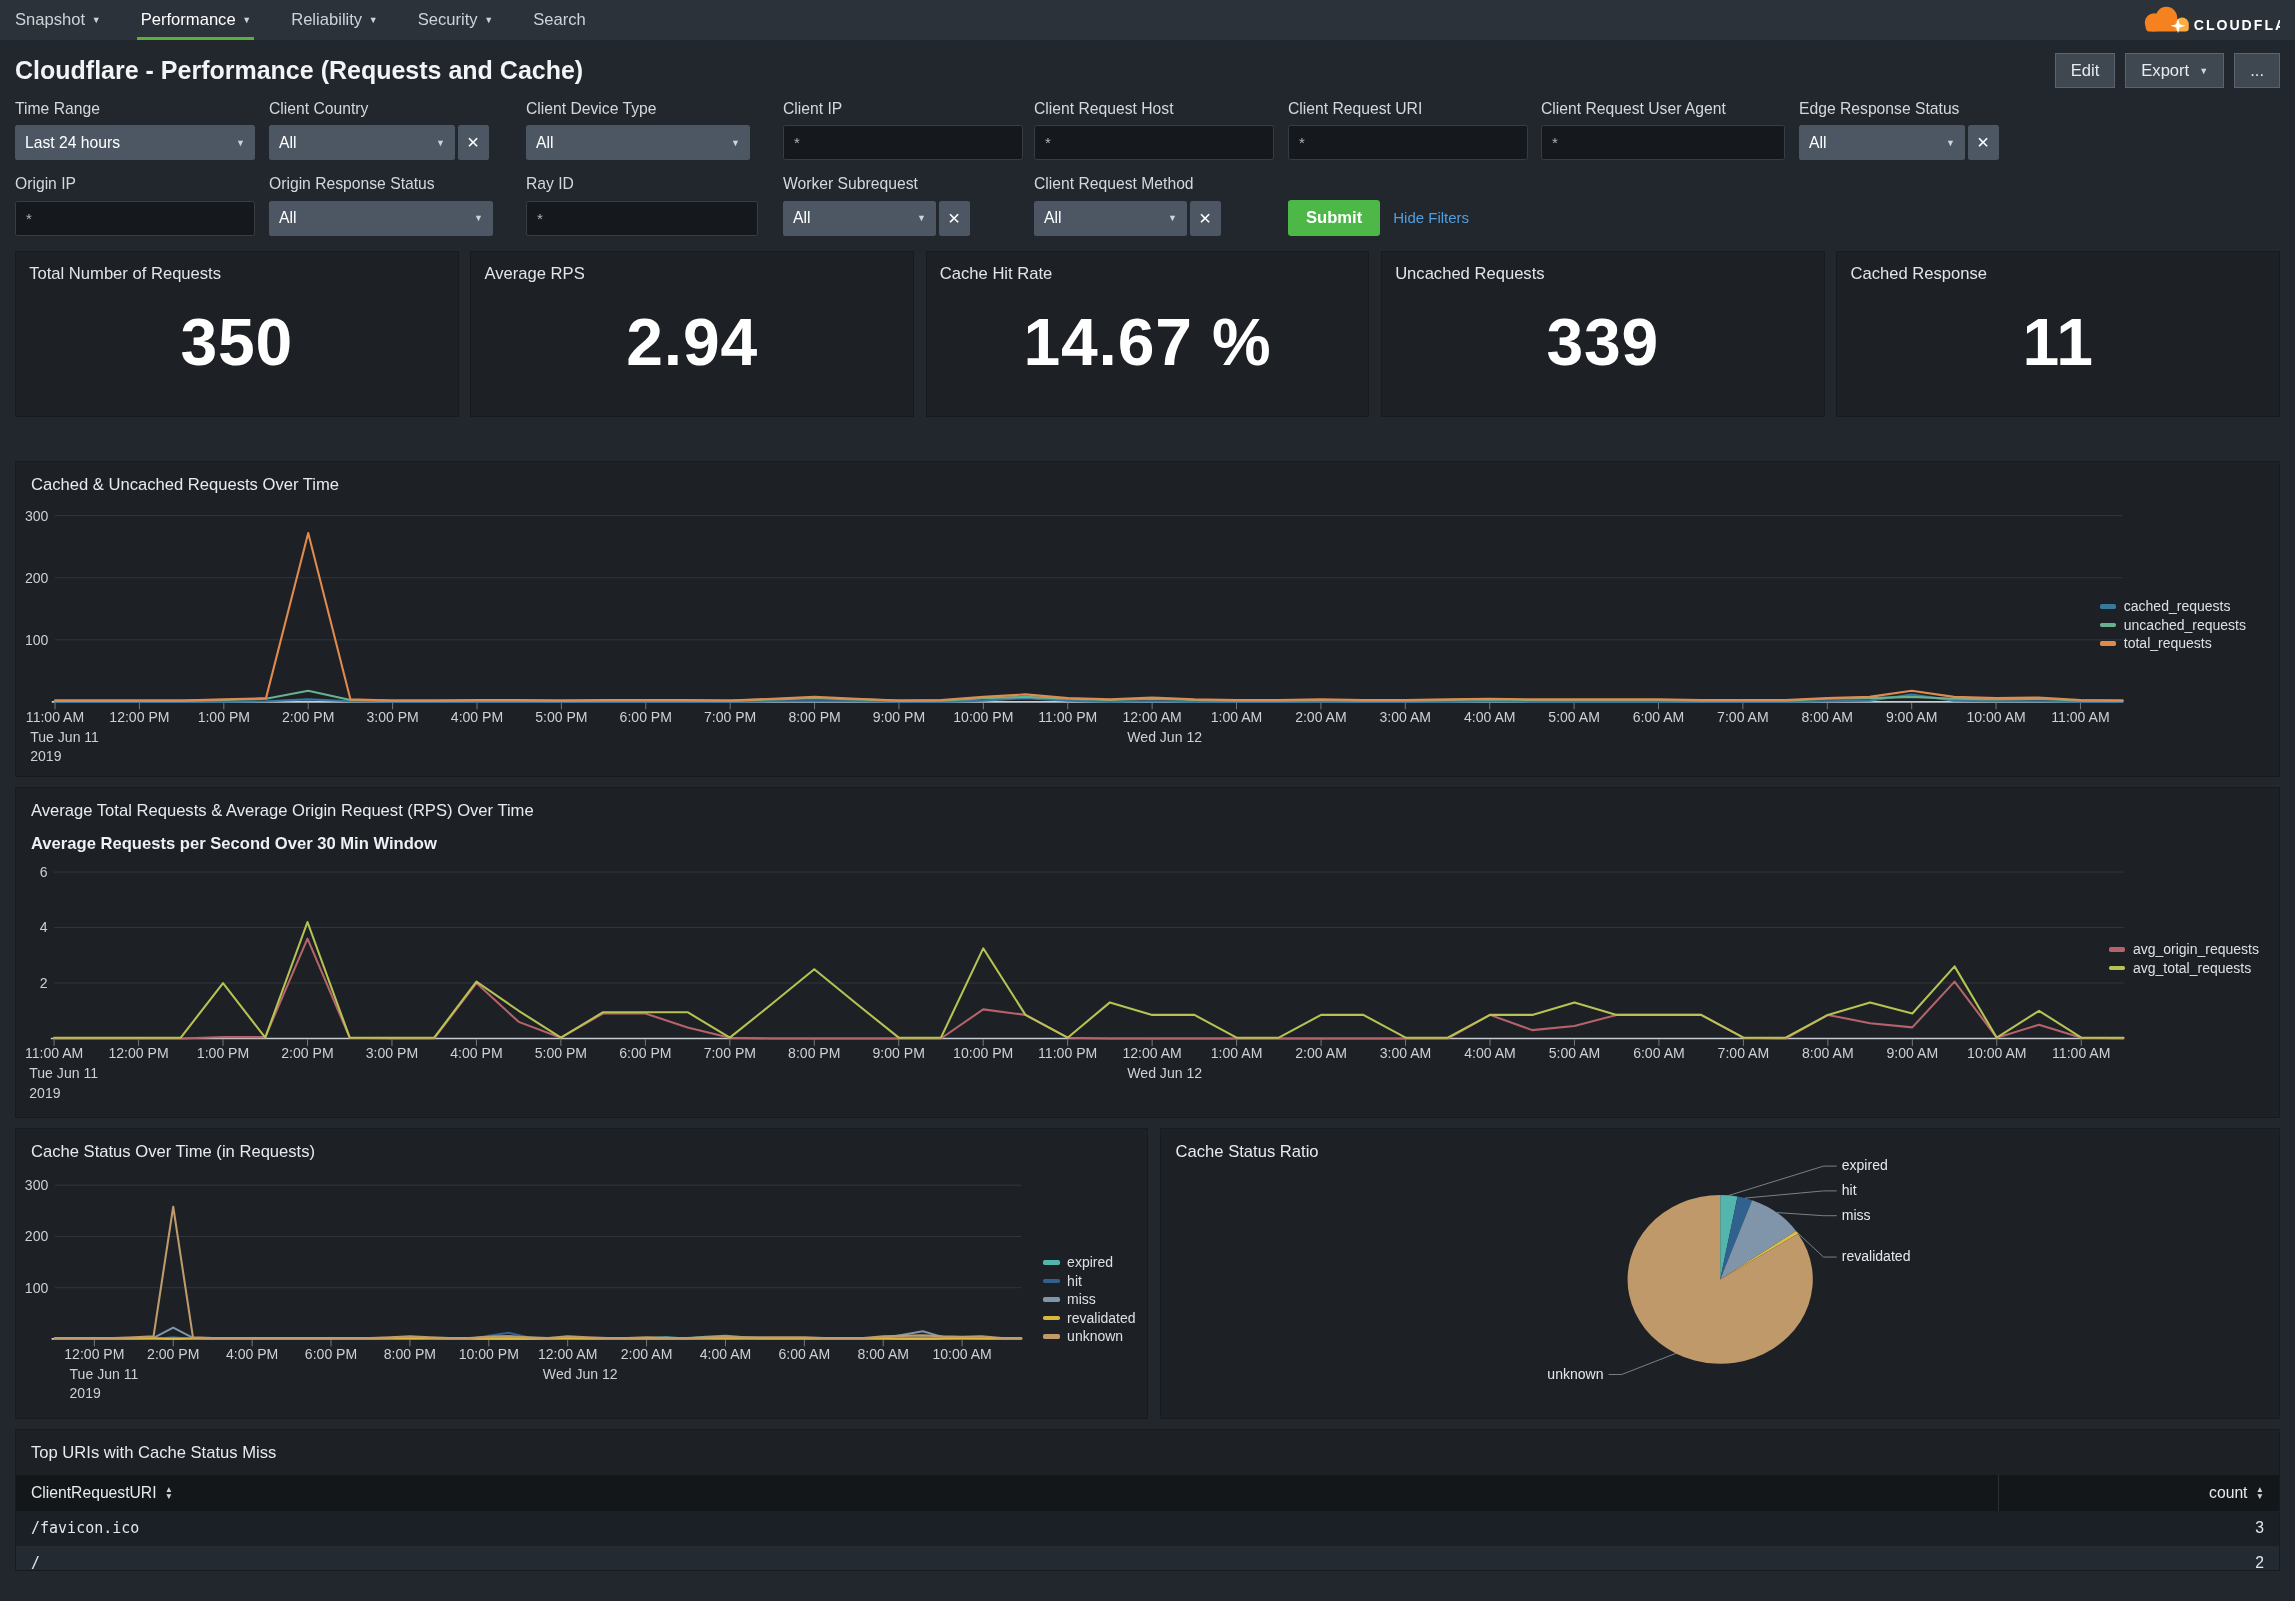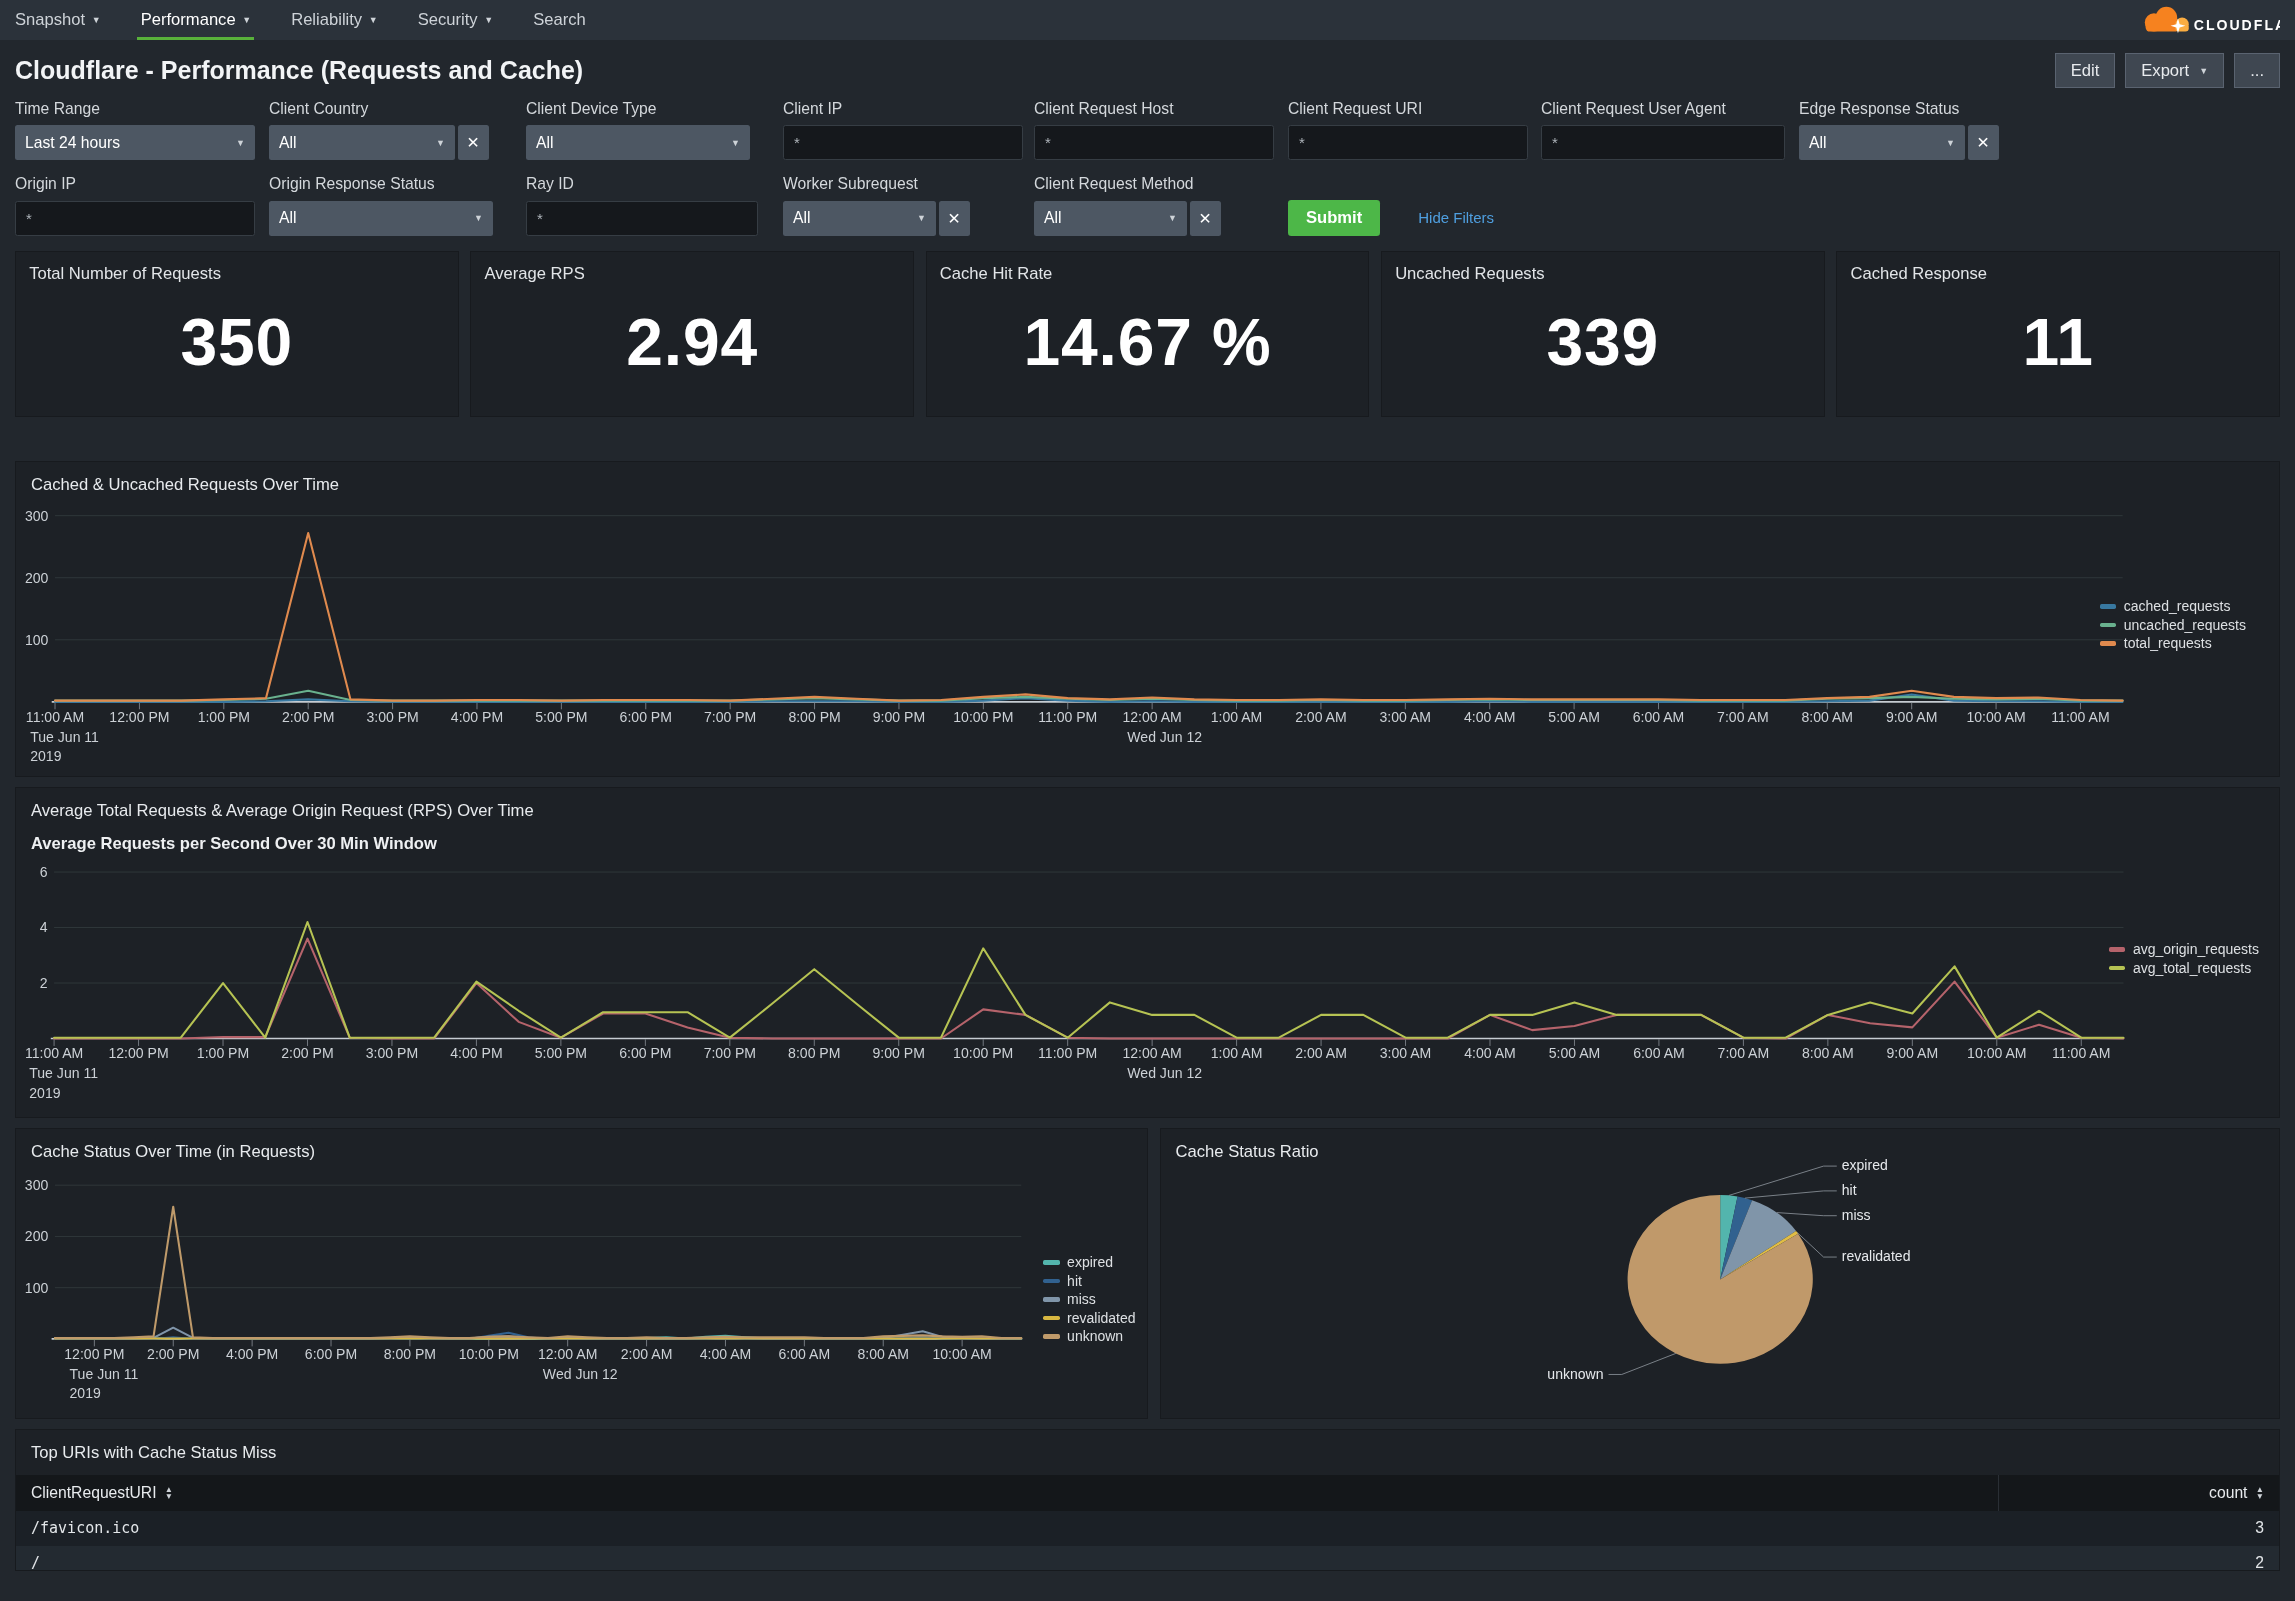--- a/index.html
+++ b/index.html
@@ -37,21 +37,21 @@
   .frow1 .fgroup:nth-child(3) .cmain{width:224px}.frow1 .fgroup:nth-child(4) .cmain{width:240px}
   .frow1 .fgroup:nth-child(5) .cmain{width:240px}.frow1 .fgroup:nth-child(6) .cmain{width:240px}
   .frow1 .fgroup:nth-child(7) .cmain{width:244px}.frow1 .fgroup:nth-child(8) .cmain{width:166px}
   .frow2 .fgroup:nth-child(1){width:254px}.frow2 .fgroup:nth-child(2){width:257px}
   .frow2 .fgroup:nth-child(3){width:257px}.frow2 .fgroup:nth-child(4){width:251px}
   .frow2 .fgroup:nth-child(5){width:254px}
   .frow2 .fgroup:nth-child(1) .cmain{width:240px}.frow2 .fgroup:nth-child(2) .cmain{width:224px}
   .frow2 .fgroup:nth-child(3) .cmain{width:232px}.frow2 .fgroup:nth-child(4) .cmain{width:153px}
   .frow2 .fgroup:nth-child(5) .cmain{width:153px}
   .submit-btn { height:36px; background:#4db748; border:none; border-radius:3.3px; color:#fff; font-weight:bold; font-size:16.6px; padding:0 18px; align-self:flex-end; cursor:pointer; font-family:"Liberation Sans",sans-serif; }
-  .linklike { color:#4f9fe0; font-size:15px; margin-left:38px; align-self:flex-end; padding-bottom:10px; cursor:pointer; }
+  .linklike { color:#4f9fe0; font-size:15px; margin-left:13px; align-self:flex-end; padding-bottom:10px; cursor:pointer; }
   
   .stats { display:flex; gap:11.6px; padding:0 15px; height:166px; }
   .stat { flex:1; background:#1d2126; border:0.8px solid #171a1e; position:relative; }
   .stat-label { position:absolute; top:11.6px; left:13.2px; font-size:16.6px; color:#e2e5e8; }
   .stat-value { position:absolute; top:50%; left:0; right:0; transform:translateY(-40%); text-align:center; font-size:66px; font-weight:bold; color:#ffffff; letter-spacing:0.8px; }
   
   .panel { background:#1d2126; border:0.8px solid #171a1e; margin:10px 15px 0 15px; position:relative; }
   .panel-title { position:absolute; top:13.2px; left:15px; font-size:16.6px; color:#e8ebee; }
   .panel-subtitle { position:absolute; top:46px; left:15px; font-size:16.6px; font-weight:bold; color:#eef0f2; }
   .chart-svg { position:absolute; left:0; bottom:3.3px; }

